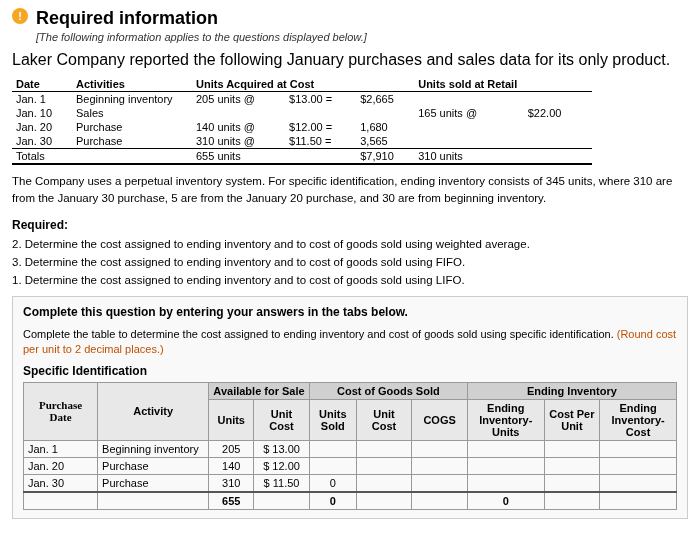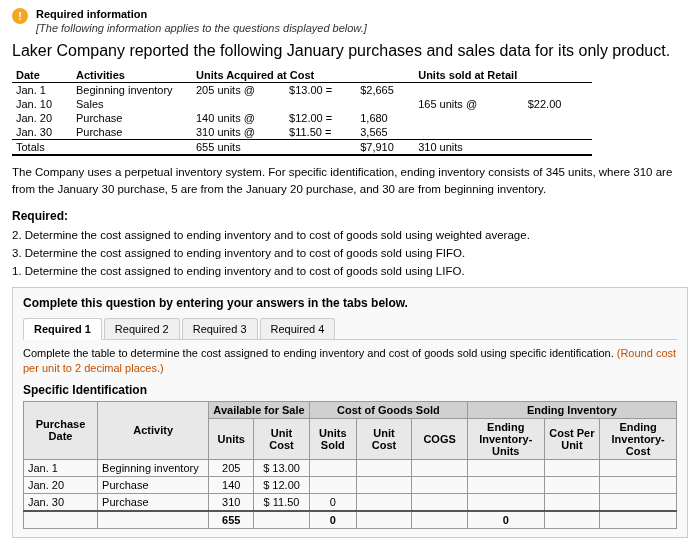--- a/index.html
+++ b/index.html
@@ -25,21 +25,21 @@
       border-radius: 50%;
       width: 16px;
       height: 16px;
       text-align: center;
       line-height: 16px;
       margin-right: 4px;
     }
 
     .section-header {
       font-weight: bold;
-      font-size: 11px;
+      font-size: 18px;
       margin-bottom: 2px;
     }
 
     .section-subtitle {
       font-style: italic;
       font-size: 11px;
       color: #333;
       margin-bottom: 6px;
     }
 
@@ -162,21 +162,21 @@
       text-align: left;
     }
     .inventory-table input[type="text"] {
       width: 100%;
       border: none;
       outline: none;
       font-size: 11px;
       text-align: center;
       background: transparent;
     }
-    .col-purchase-date { width: 60px; }
+    .col-purchase-date { width: 60px; font-family: Liberation Serif, serif; }
     .col-activity { width: 90px; }
     .col-units { width: 35px; margin-top: 8px; }
     .col-unit-cost { width: 45px; }
     .col-units-sold { width: 38px; }
     .col-cogs-unit-cost { width: 45px; }
     .col-cogs { width: 45px; }
     .col-ending-units { width: 45px; }
     .col-cost-per-unit { width: 45px; }
     .col-ending-inv-cost { width: 50px; }
 
@@ -263,26 +263,20 @@
   <div class="required-section">
     <div class="required-label">Required:</div>
     <div class="required-item">2. Determine the cost assigned to ending inventory and to cost of goods sold using weighted average.</div>
     <div class="required-item">3. Determine the cost assigned to ending inventory and to cost of goods sold using FIFO.</div>
     <div class="required-item">1. Determine the cost assigned to ending inventory and to cost of goods sold using LIFO.</div>
   </div>
 
   <div class="complete-box">
     <div class="complete-instruction">Complete this question by entering your answers in the tabs below.</div>
 
-    <div class="tabs-row">
-      <div class="tab active">Required 1</div>
-      <div class="tab">Required 2</div>
-      <div class="tab">Required 3</div>
-      <div class="tab">Required 4</div>
-    </div>
 
     <div class="tab-content-text">
       <span>Complete the table to determine the cost assigned to ending inventory and cost of goods sold using specific identification.</span>
       <span class="orange-text">(Round cost per unit to 2 decimal places.)</span>
     </div>
 
     <div class="section-title-bold">Specific Identification</div>
 
     <table class="inventory-table">
       <thead>

